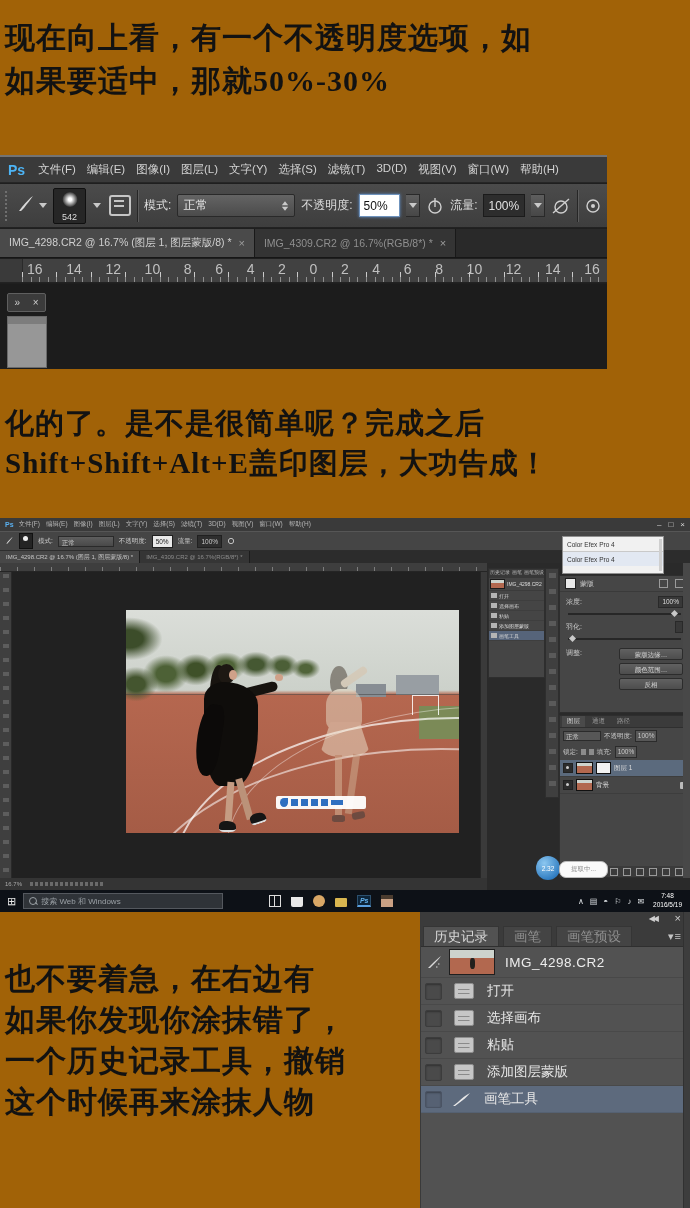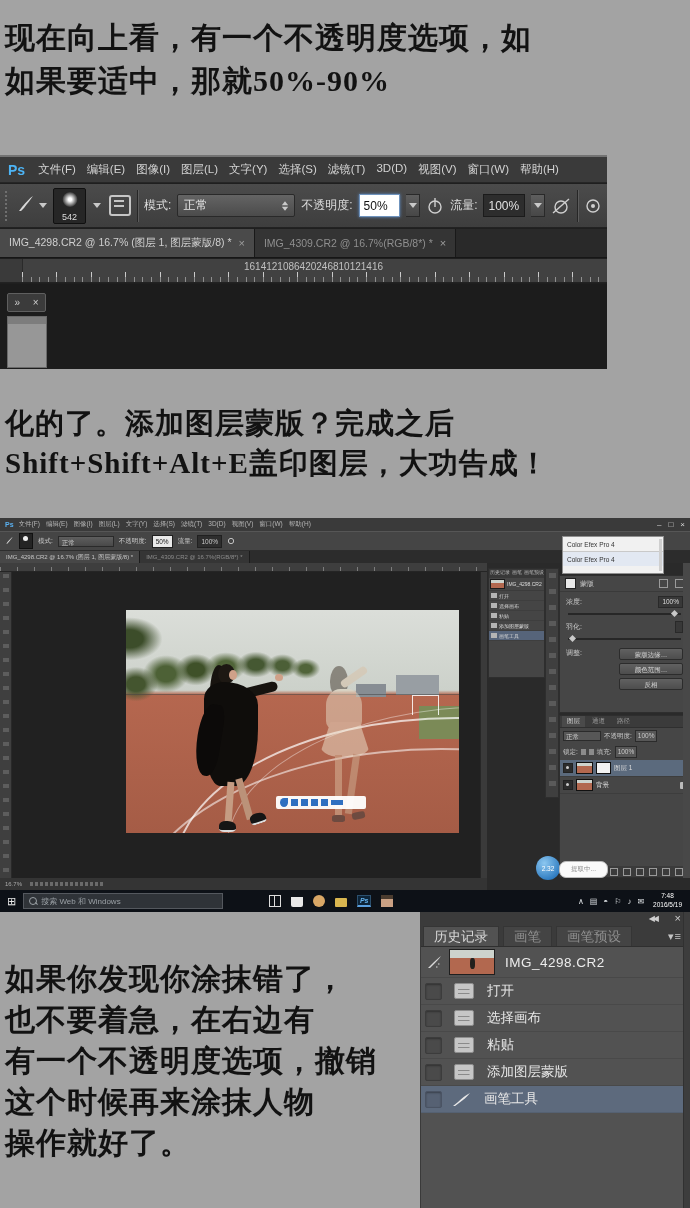--- a/index.html
+++ b/index.html
@@ -1,16 +1,16 @@
 <!DOCTYPE html>
 <html><head>
 <meta charset="utf-8">
 <style>
   html,body{margin:0;padding:0;background:#fff;}
-  #page{position:relative;width:690px;height:1208px;background:#a3a3a3;overflow:hidden;
+  #page{position:relative;width:690px;height:1208px;background:#a16207;overflow:hidden;
         font-family:"Liberation Sans",sans-serif;}
   
   .tblock{position:absolute;font-family:"Liberation Serif",serif;font-weight:700;color:#121212;letter-spacing:1px;white-space:nowrap;}
   #text-top{left:5px;top:16px;font-size:30px;line-height:43px;}
   #text-mid{left:5px;top:403px;font-size:29px;line-height:40px;}
   #text-bot{left:5px;top:958px;font-size:30px;line-height:41px;}
   
   #shot1{position:absolute;left:0;top:155px;width:607px;height:212px;background:#1f1f1f;border-top:2px solid #737373;box-sizing:border-box;}
   .s1-menubar{position:absolute;left:0;top:0;width:100%;height:26px;background:#3a3a3a;border-bottom:1px solid #262626;display:flex;align-items:center;padding:0 8px;gap:11px;box-sizing:border-box;}
   .s1-logo{color:#4db4f5;font-weight:bold;font-size:14px;margin-right:2px;}
@@ -38,21 +38,21 @@
   .oicon svg{display:block;}
   .s1-tabs{position:absolute;left:0;top:72px;width:100%;height:29px;background:#292929;border-bottom:1px solid #161616;display:flex;box-sizing:border-box;}
   .doc-tab{height:100%;display:flex;align-items:center;padding:0 9px;font-size:10.5px;background:#343434;color:#8f8f8f;border-right:1px solid #191919;white-space:nowrap;}
   .doc-tab.active{background:#4a4a4a;color:#cfcfcf;}
   .tab-x{margin-left:7px;font-size:11px;color:#9d9d9d;}
   .s1-ruler{position:absolute;left:0;top:102px;width:100%;height:24px;background:#414141;border-bottom:1px solid #222;box-sizing:border-box;}
   .ruler-corner{position:absolute;left:0;top:0;width:22px;height:100%;background:#3a3a3a;border-right:1px solid #2a2a2a;}
   .ruler-ticks{position:absolute;left:22px;right:0;top:0;bottom:0;
     background-image:repeating-linear-gradient(90deg,#8f8f8f 0 1px,transparent 1px 8.6px),repeating-linear-gradient(90deg,#cbcbcb 0 1px,transparent 1px 34.4px);
     background-size:100% 5px,100% 10px;background-position:left bottom,left bottom;background-repeat:no-repeat,no-repeat;}
-  .ruler-nums{position:absolute;left:27px;right:7px;top:2px;display:flex;justify-content:center;font-size:10px;color:#c0c0c0;}
+  .ruler-nums{position:absolute;left:27px;right:7px;top:2px;display:flex;justify-content:space-between;font-size:14px;color:#c0c0c0;}
   .s1-canvas{position:absolute;left:0;top:127px;width:100%;height:85px;background:#1c1c1c;}
   .mini-ctrl{position:absolute;left:7px;top:9px;width:37px;height:17px;background:#3b3b3b;border:1px solid #5f5f5f;border-radius:2px;color:#cfcfcf;font-size:10px;display:flex;align-items:center;justify-content:space-around;}
   .mini-panel{position:absolute;left:7px;top:32px;width:38px;height:50px;background:#979797;border:1px solid #6a6a6a;}
   .mini-panel i{display:block;height:7px;background:#7d7d7d;}
   
   #shot2{position:absolute;left:0;top:518px;width:690px;height:394px;background:#2a2a2a;overflow:hidden;}
   .w-title{position:absolute;left:0;top:0;width:100%;height:13px;background:#3a3a3a;display:flex;align-items:center;gap:5px;padding:0 5px;box-sizing:border-box;font-size:7px;color:#b5b5b5;}
   .w-logo{color:#5ab0f0;font-weight:bold;}
   .w-menus{display:flex;gap:6px;overflow:hidden;white-space:nowrap;}
   .w-menus span{font-size:6.5px;}
@@ -219,21 +219,21 @@
   .hp-row.selected .hp-well{background:#566173;border-color:#4a5363;}
   .hp-brush{margin-left:10px;flex:none;display:flex;}
 </style>
 </head>
 <body>
 
 <div id="page">
 
   <div class="tblock" id="text-top">
     <div>现在向上看，有一个不透明度选项，如</div>
-    <div>如果要适中，那就50%-90%</div>
+    <div>如果要适中，那就50%-30%</div>
   </div>
 
   <div id="shot1">
     <div class="s1-menubar">
       <span class="s1-logo">Ps</span>
       <div class="s1-menus">
           <span class="s1-menu">文件(F)</span>
           <span class="s1-menu">编辑(E)</span>
           <span class="s1-menu">图像(I)</span>
           <span class="s1-menu">图层(L)</span>
@@ -346,21 +346,21 @@
         <span>»</span>
         <span>×</span>
       </div>
       <div class="mini-panel">
           <i></i>
         </div>
     </div>
   </div>
 
   <div class="tblock" id="text-mid">
-    <div>化的了。添加图层蒙版？完成之后</div>
+    <div>化的了。是不是很简单呢？完成之后</div>
     <div>Shift+Shift+Alt+E盖印图层，大功告成！</div>
   </div>
 
   <div id="shot2">
     <div class="w-title">
       <span class="w-logo">Ps</span>
       <div class="w-menus">
           <span>文件(F)</span>
           <span>编辑(E)</span>
           <span>图像(I)</span>
@@ -593,25 +593,24 @@
         <span>✉</span>
         <div class="tb-clock">
           <div>7:48</div>
           <div>2016/5/19</div>
         </div>
       </div>
     </div>
   </div>
 
   <div class="tblock" id="text-bot">
+    <div>也不要着急，在右边有</div>
     <div>如果你发现你涂抹错了，</div>
-    <div>也不要着急，在右边有</div>
-    <div>有一个不透明度选项，撤销</div>
+    <div>一个历史记录工具，撤销</div>
     <div>这个时候再来涂抹人物</div>
-    <div>操作就好了。</div>
   </div>
 
   <div id="histpanel">
     <div class="hp-top">
       <span class="hp-collapse">◀◀</span>
       <span class="hp-close">×</span>
     </div>
     <div class="hp-tabs">
       <div class="hp-tab active">历史记录</div>
       <div class="hp-tab">画笔</div>

